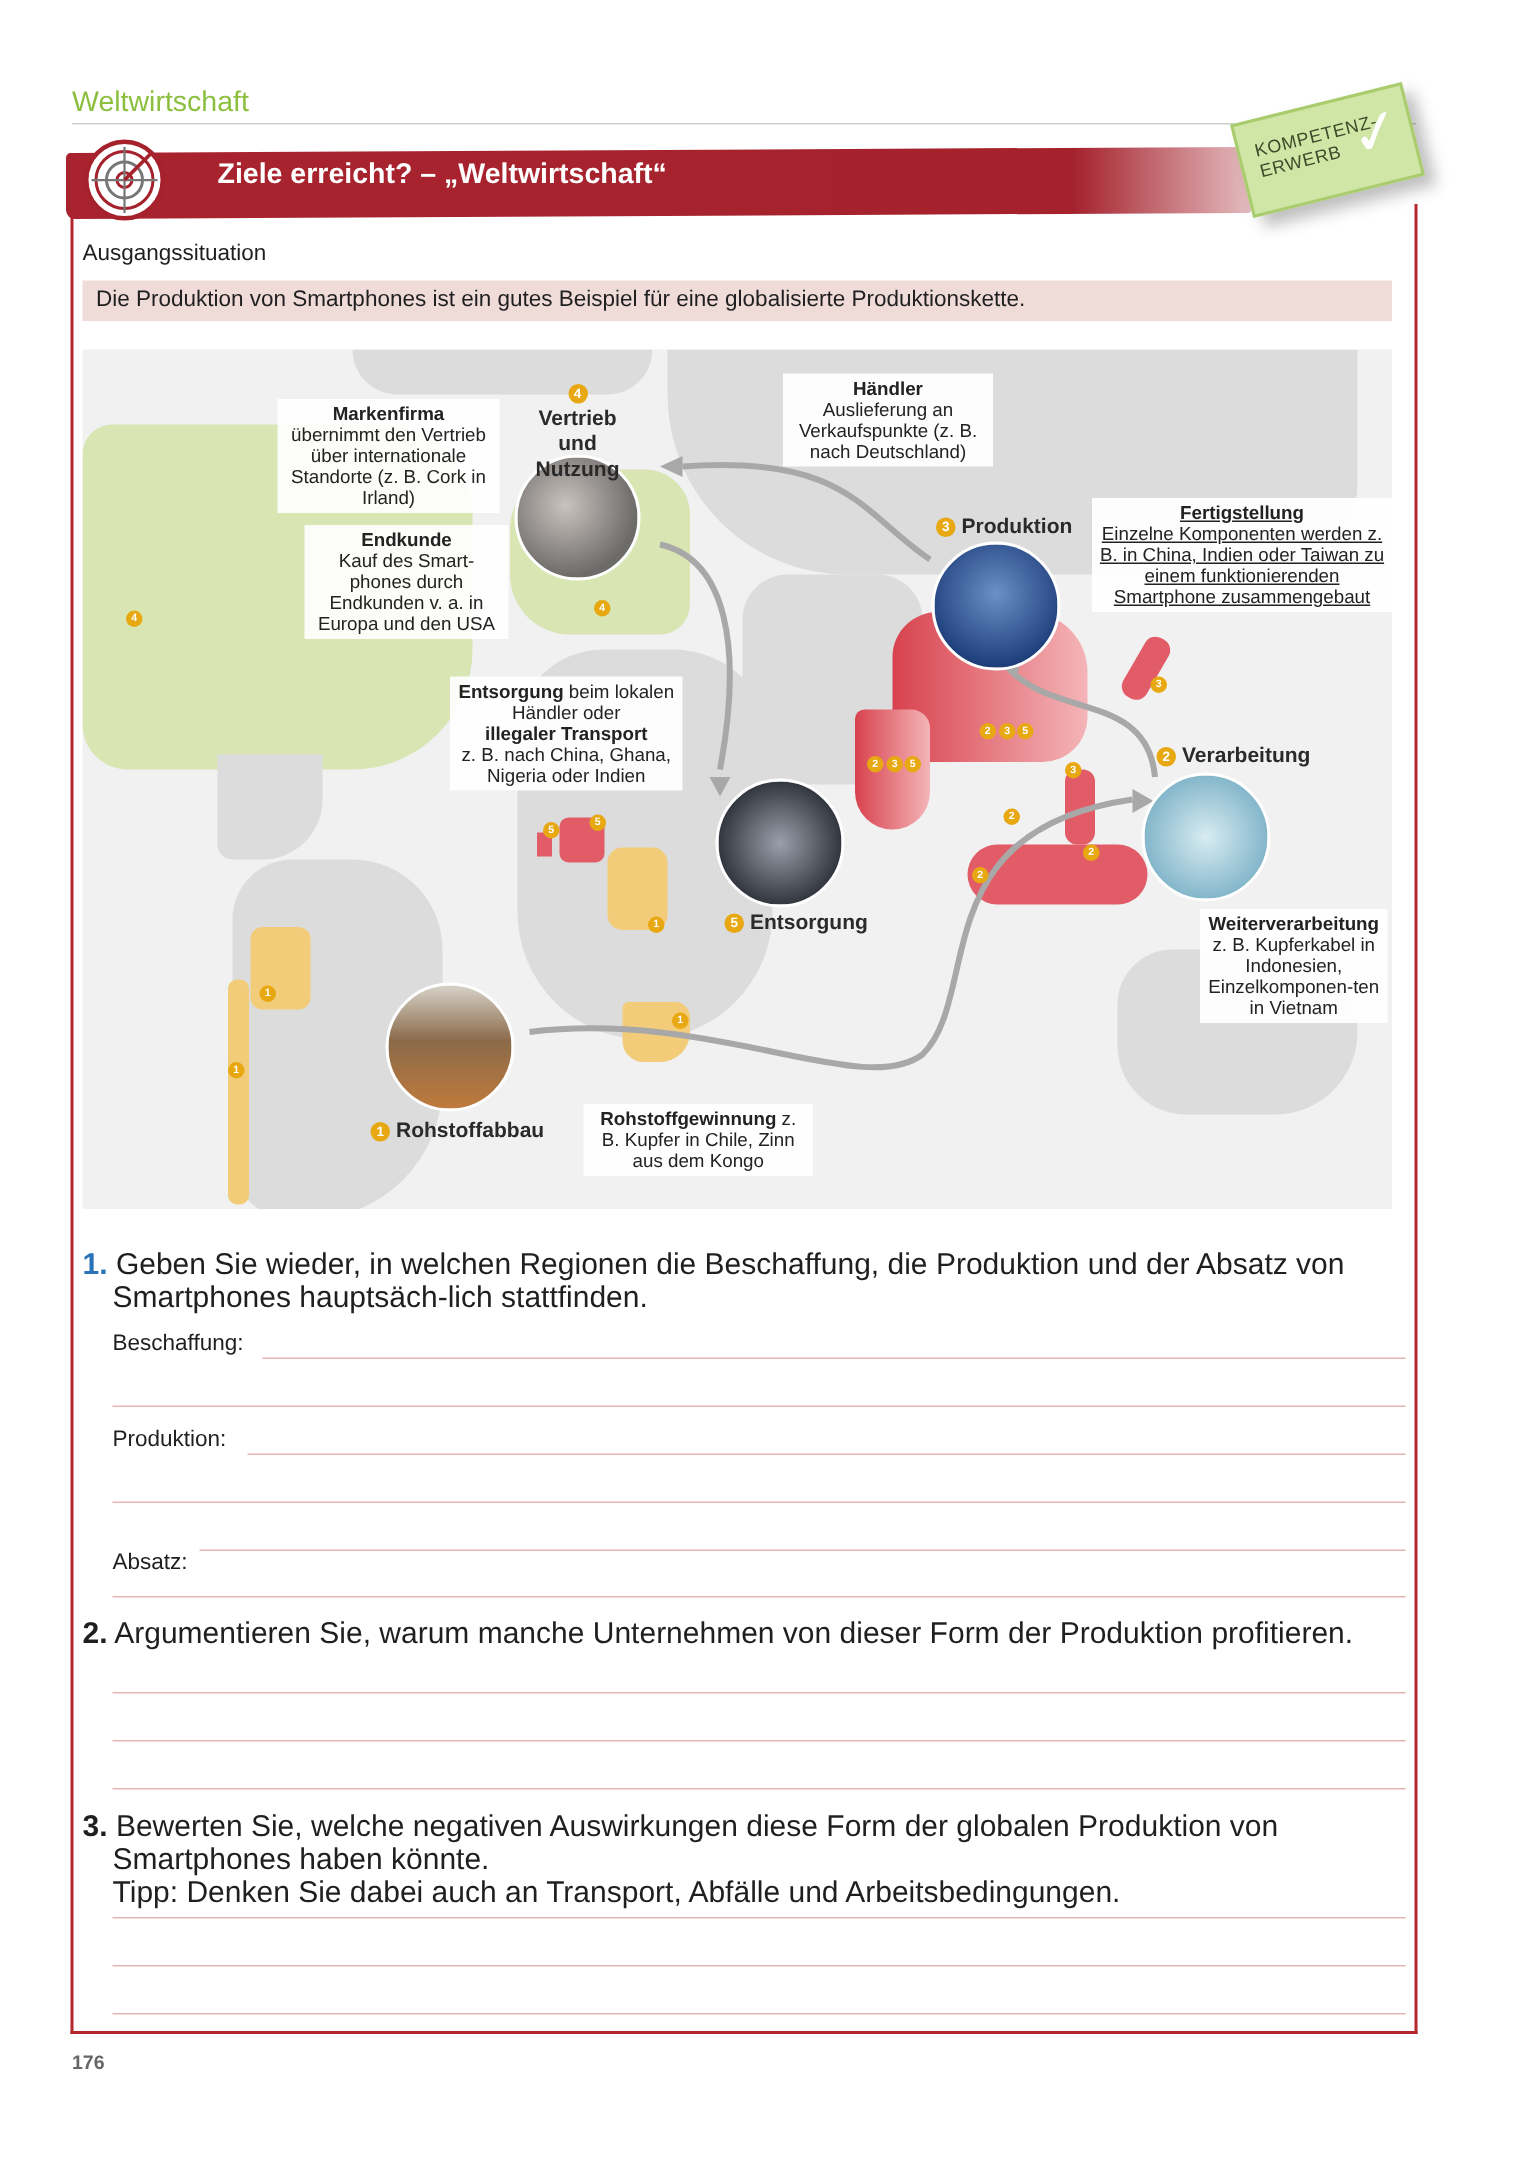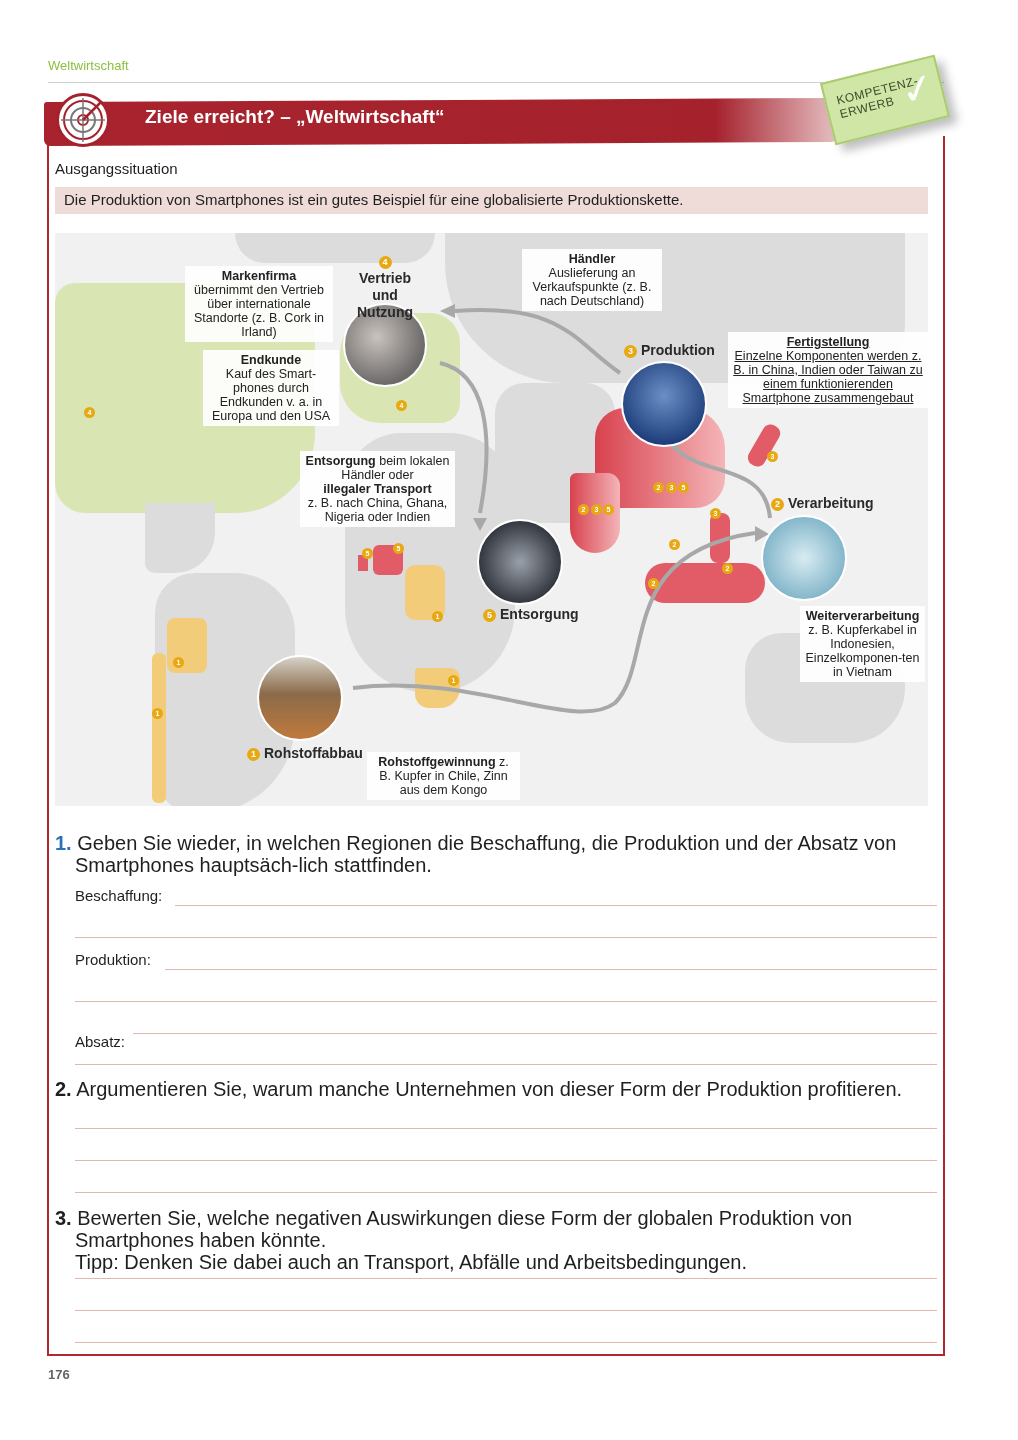--- a/index.html
+++ b/index.html
@@ -1,17 +1,17 @@
 <!DOCTYPE html>
 <html><head>
 <meta charset="utf-8">
 <style>
   * { box-sizing: border-box; margin: 0; padding: 0; }
   body { width: 1018px; height: 1440px; background: #ffffff; font-family: "Liberation Sans", sans-serif; color: #1f1f1f; position: relative; overflow: hidden; }
-  .chapter { position: absolute; left: 48px; top: 58px; font-size: 13px; color: #8cbf3f; }
+  .chapter { position: absolute; left: 48px; top: 58px; font-size: 19px; color: #8cbf3f; }
   .top-rule { position: absolute; left: 48px; right: 74px; top: 82px; height: 1px; background: #cfcfcf; }
   .banner { position: absolute; left: 44px; top: 100px; width: 790px; height: 44px; background: linear-gradient(90deg, #a8232e 0%, #a5222d 85%, rgba(165,34,45,0.3) 100%); border-radius: 3px 2px 2px 6px; transform: skewY(-0.3deg); }
   .banner-title { position: absolute; left: 145px; top: 106px; font-size: 19px; font-weight: bold; color: #ffffff; }
   .target-icon { position: absolute; left: 56px; top: 93px; width: 54px; height: 54px; border-radius: 50%; background: #fff; border: 3px solid #a5222d; }
   .badge { position: absolute; left: 826px; top: 68px; width: 118px; height: 64px; background: #cfe6a6; border: 2px solid #a9cc6e; transform: rotate(-14deg); box-shadow: 6px 8px 10px rgba(0,0,0,0.25); }
   .badge-text { position: absolute; left: 10px; top: 12px; font-size: 12px; line-height: 14px; color: #3d4a2a; letter-spacing: 0.5px; }
   .badge-check { position: absolute; right: 6px; top: 2px; font-size: 40px; color: #ffffff; line-height: 50px; }
   .frame { position: absolute; left: 47px; top: 136px; width: 898px; height: 1220px; border: 2px solid #b5272f; border-top: none; }
   .section-title { position: absolute; left: 55px; top: 160px; font-size: 15px; font-weight: normal; }
   .intro { position: absolute; left: 55px; top: 187px; width: 873px; height: 27px; background: #efdcd9; padding: 4px 9px; font-size: 15px; }
@@ -137,21 +137,21 @@
   </div>
   <div class="label-box" style="left:673px;top:99px;width:200px;text-decoration:underline;">
     <b>Fertigstellung</b><br><span>Einzelne Komponenten werden z. B. in China, Indien oder Taiwan zu einem funktionierenden Smartphone zusammengebaut</span>
   </div>
   <div class="label-box" style="left:245px;top:218px;width:155px;">
     <b>Entsorgung</b><span> beim lokalen Händler oder</span><br><b>illegaler Transport</b><br><span>z. B. nach China, Ghana, Nigeria oder Indien</span>
   </div>
   <div class="label-box" style="left:745px;top:373px;width:125px;">
     <b>Weiterverarbeitung</b><br><span>z. B. Kupferkabel in Indonesien, Einzelkomponen-ten in Vietnam</span>
   </div>
-  <div class="label-box" style="left:312px;top:503px;width:153px;margin-top:16px;">
+  <div class="label-box" style="left:334px;top:503px;width:153px;">
     <b>Rohstoffgewinnung</b><span> z. B. Kupfer in Chile, Zinn aus dem Kongo</span>
   </div>
 
   <div class="dot" style="left:29px;top:174px;">4</div>
   <div class="dot" style="left:341px;top:167px;">4</div>
   <div class="dot" style="left:118px;top:424px;">1</div>
   <div class="dot" style="left:97px;top:475px;">1</div>
   <div class="dot" style="left:377px;top:378px;">1</div>
   <div class="dot" style="left:393px;top:442px;">1</div>
   <div class="dot" style="left:307px;top:315px;">5</div>

